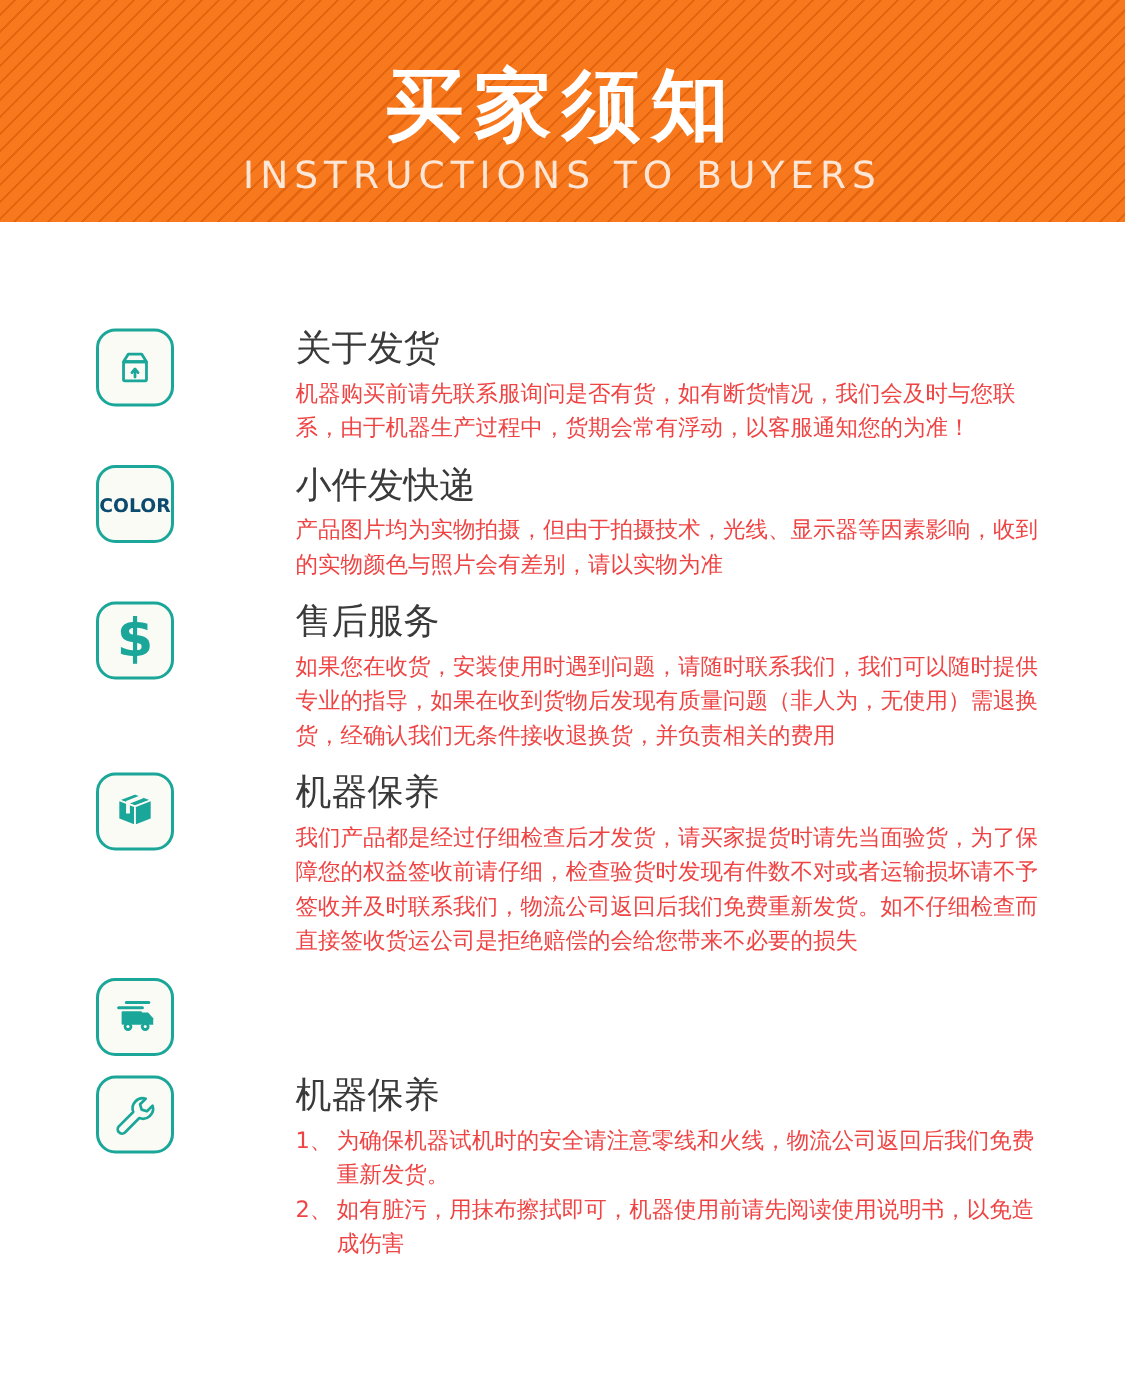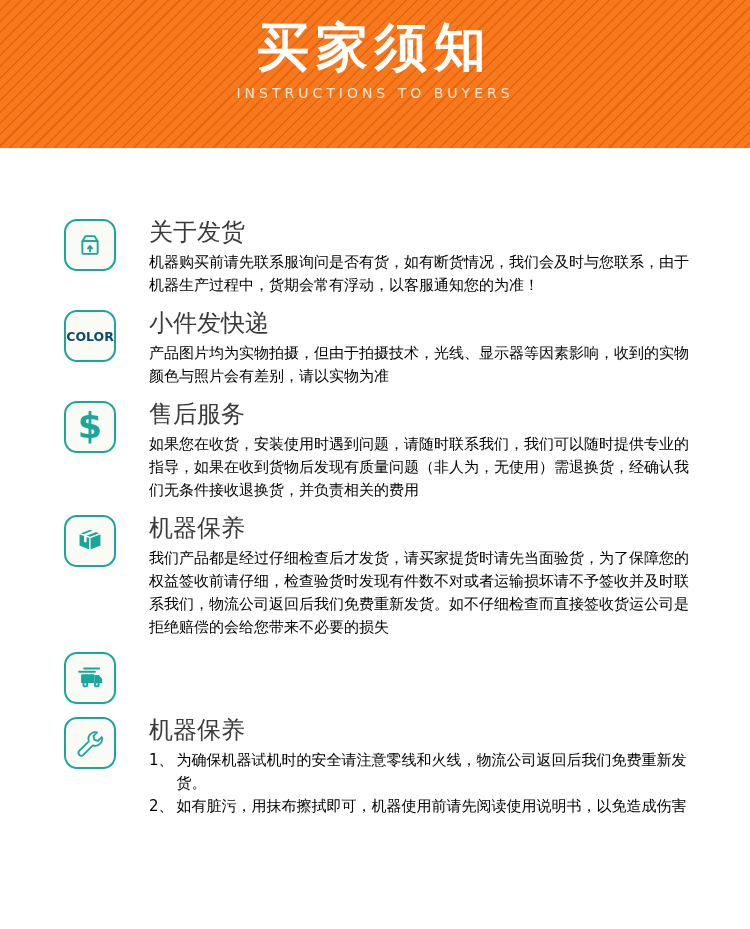--- a/index.html
+++ b/index.html
@@ -11,53 +11,53 @@
   
   .header{
     height:148px;width:750px;
     background-color:#f8791d;
     background-image:repeating-linear-gradient(135deg,
       rgba(219,94,10,0) 0px, rgba(219,94,10,0) 6.5px,
       rgba(219,94,10,.7) 6.5px, rgba(219,94,10,.7) 8px);
     text-align:center;
   }
   .header-title{
-    margin:0;padding-top:16px;
+    margin:0;padding-top:40px;
     font-size:52px;line-height:62px;font-weight:bold;
     letter-spacing:7px;color:#ffffff;
   }
   .header-subtitle{
     margin:2px 0 0;
-    font-size:14px;line-height:26px;font-weight:400;
+    font-size:25px;line-height:26px;font-weight:400;
     letter-spacing:4px;color:rgba(255,255,255,.82);
   }
   
   .sections{padding:71px 48px 0 64px;}
   .section{display:flex;margin-bottom:13px;}
   .icon-col{flex:0 0 52px;margin-right:33px;}
   .icon-box{
     width:52px;height:52px;box-sizing:border-box;
     border:2.5px solid #1aa698;border-radius:13px;
     background:#fbfbf6;
     display:flex;align-items:center;justify-content:center;
   }
   .icon-word{
     color:#0c4a6e;font-size:12.5px;font-weight:bold;letter-spacing:0;
   }
   .icon-dollar{
     color:#1aa698;font-size:35px;font-weight:bold;line-height:1;
     transform:translateY(-1px);
   }
-  .content{flex:1;min-width:0;}
+  .content{flex:1;min-width:0;margin-left:48px;}
   .sec-title{
     margin:0 0 5px;
     font-size:24px;line-height:27px;font-weight:400;color:#3a3a3a;
   }
   .sec-body{
-    margin:0;font-size:15px;line-height:23px;color:#000000;
+    margin:0;font-size:15px;line-height:23px;color:#ef4444;
   }
   .list-item{display:flex;}
   .marker{flex:0 0 auto;white-space:pre;padding-right:3px;}
   .li-text{flex:1;min-width:0;}
   svg .tl{stroke:#1aa698;stroke-width:2.2;fill:none;stroke-linecap:round;stroke-linejoin:round;}
   svg .tf{fill:#1aa698;}
 </style>
 </head>
 <body>
 

